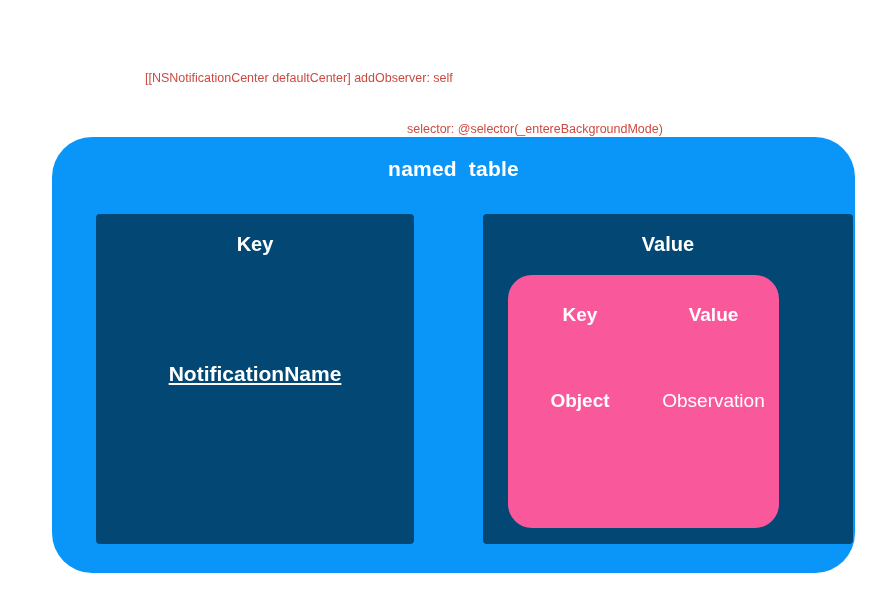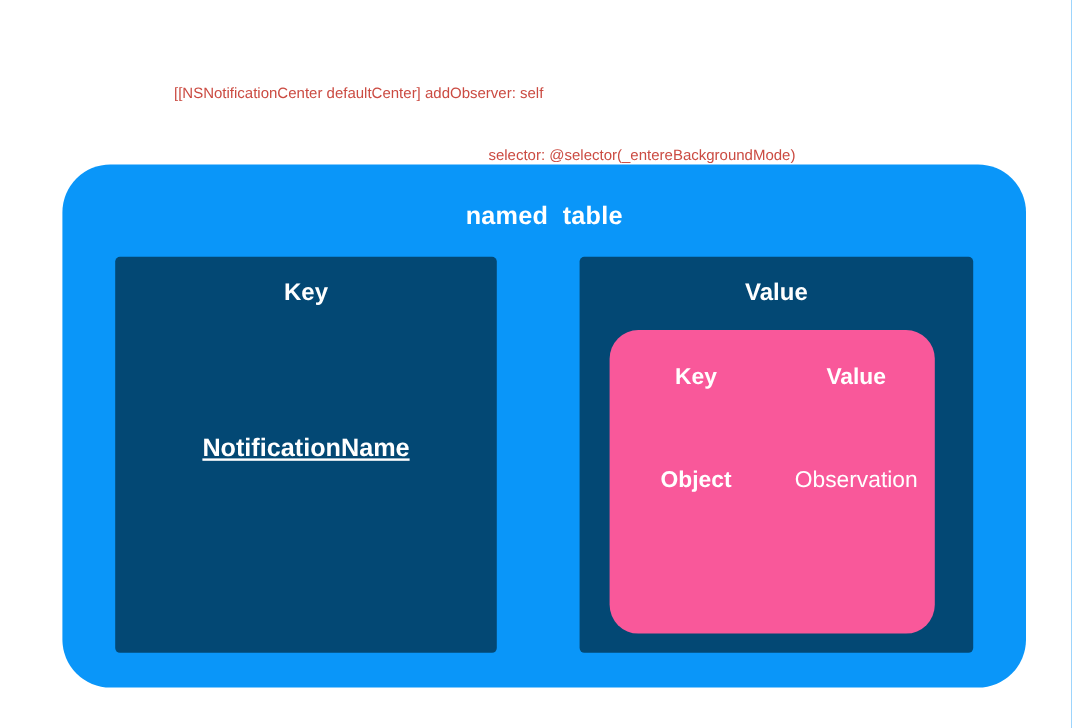--- a/index.html
+++ b/index.html
@@ -52,40 +52,39 @@
     position: absolute;
     left: 0;
     top: 20px;
     width: 100%;
     text-align: center;
     color: #ffffff;
     font-size: 21px;
     font-weight: bold;
     letter-spacing: 0.2px;
     white-space: pre;
-    margin-top: 12px;
   }
 
   
   .navy-card {
     position: absolute;
     background: #034874;
     border-radius: 4px;
     box-sizing: border-box;
   }
   .card-key {
     left: 44px;
     top: 77px;
     width: 318px;
     height: 330px;
   }
   .card-value {
     left: 431px;
     top: 77px;
-    width: 328px;
+    width: 370px;
     height: 330px;
   }
   .card-title {
     position: absolute;
     left: 0;
     top: 19px;
     width: 100%;
     text-align: center;
     color: #ffffff;
     font-size: 20px;

